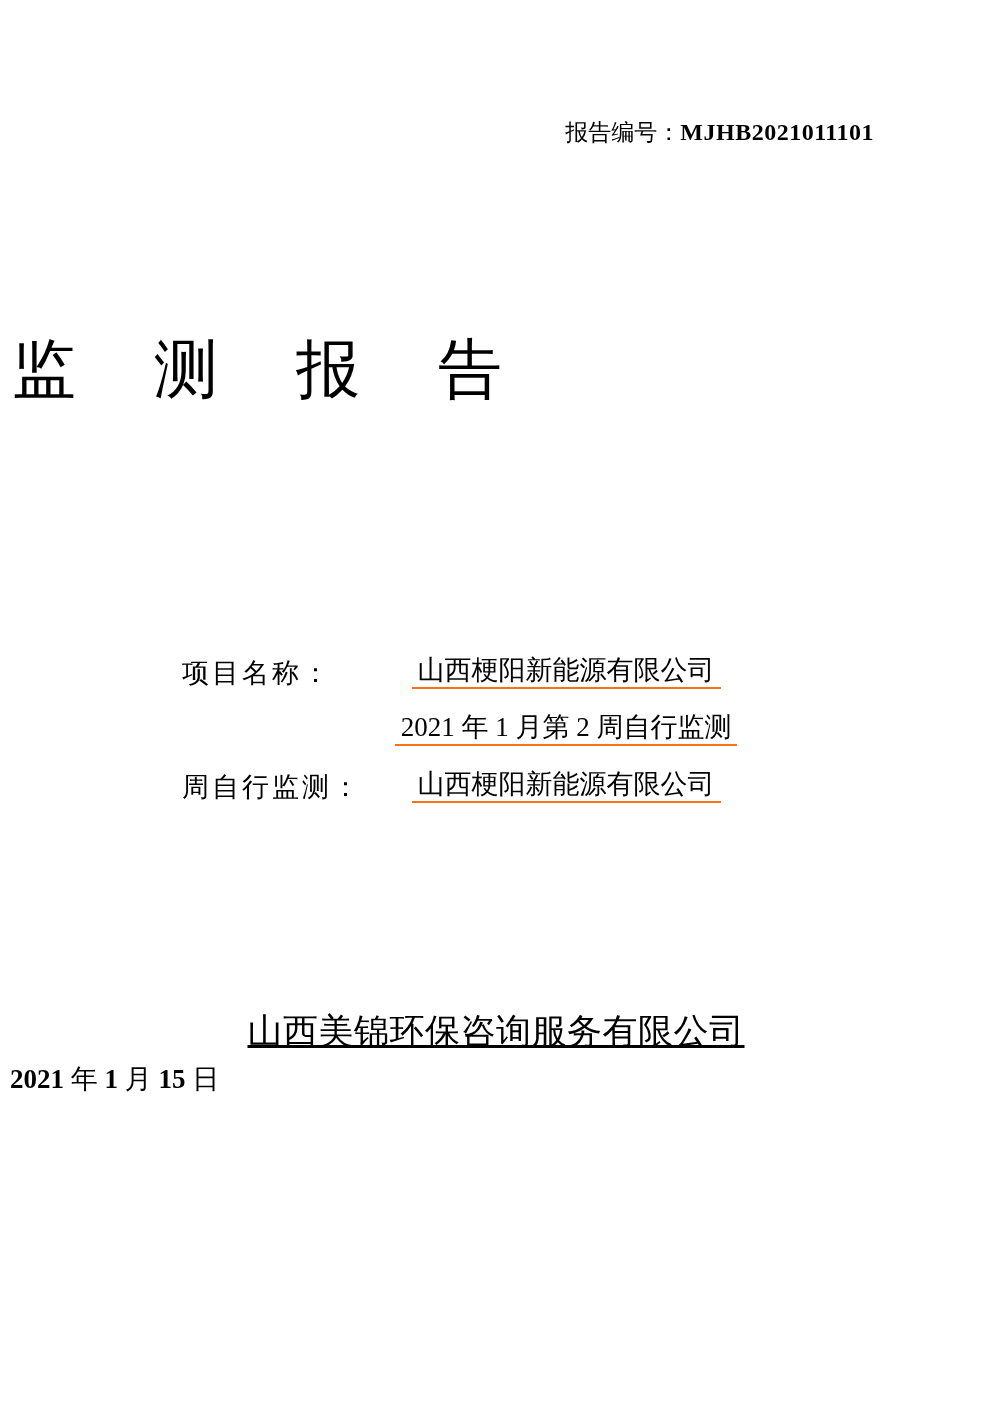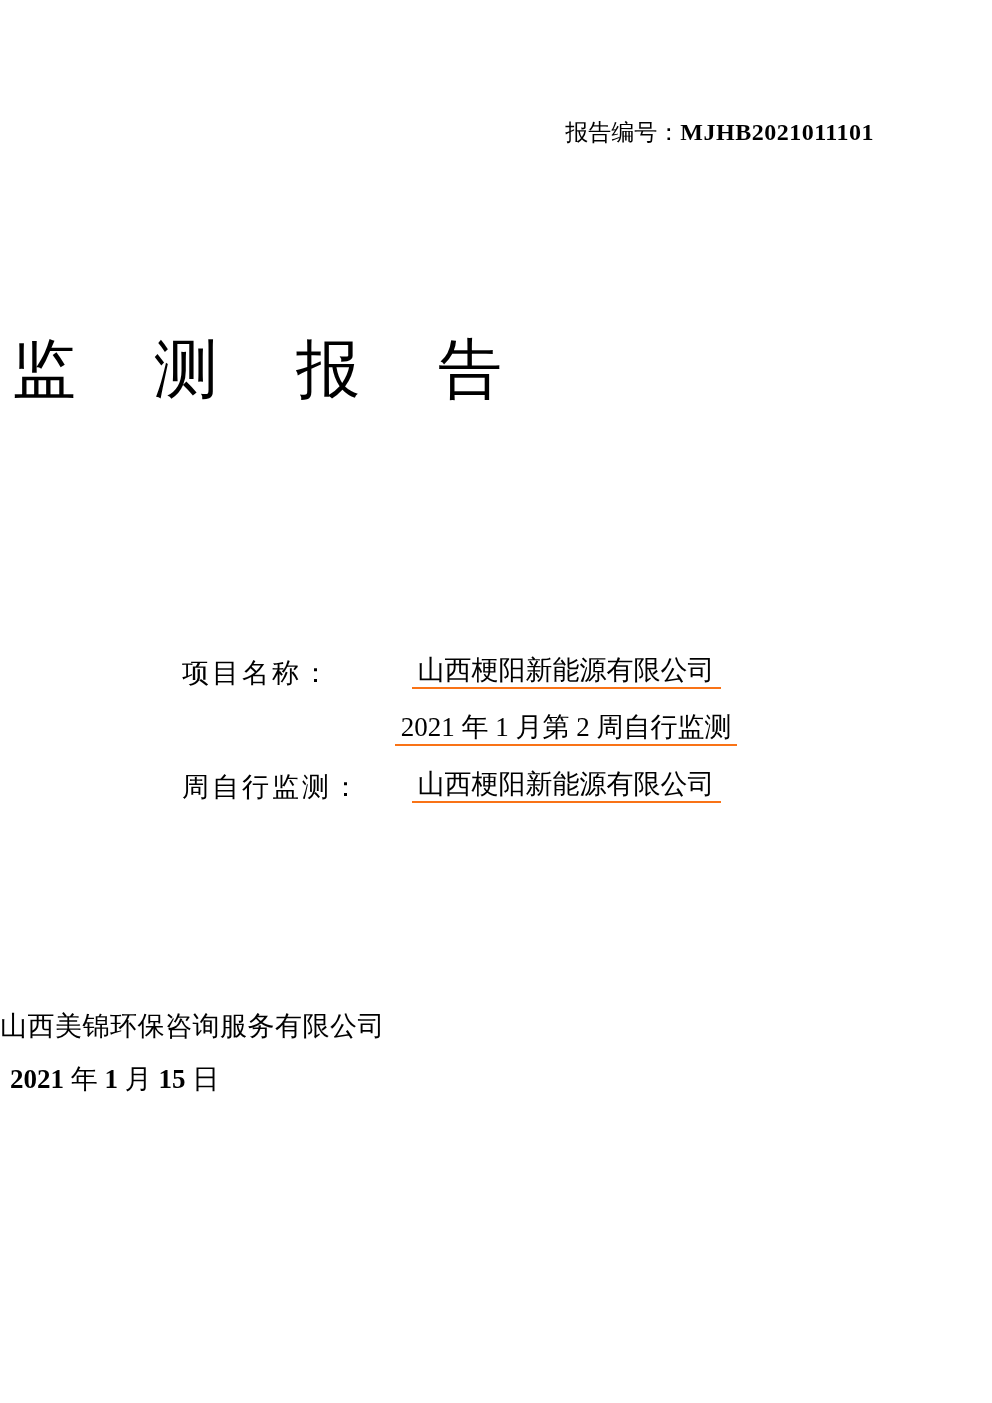--- a/index.html
+++ b/index.html
@@ -83,23 +83,25 @@
     border-bottom: 2px solid #f97316;
     padding: 0 6px 2px 6px;
     white-space: nowrap;
   }
   
   .footer-company {
     position: absolute;
     top: 1008px;
     left: 0;
     width: 100%;
-    font-size: 27px;
+    text-align: center;
+    font-size: 35px;
     letter-spacing: 0.5px;
     white-space: nowrap;
+    text-decoration: underline;
   }
   .footer-date {
     position: absolute;
     top: 1061px;
     left: 0;
     width: 100%;
     text-align: left;
     font-size: 27px;
     white-space: nowrap;
     padding-left: 10px;

